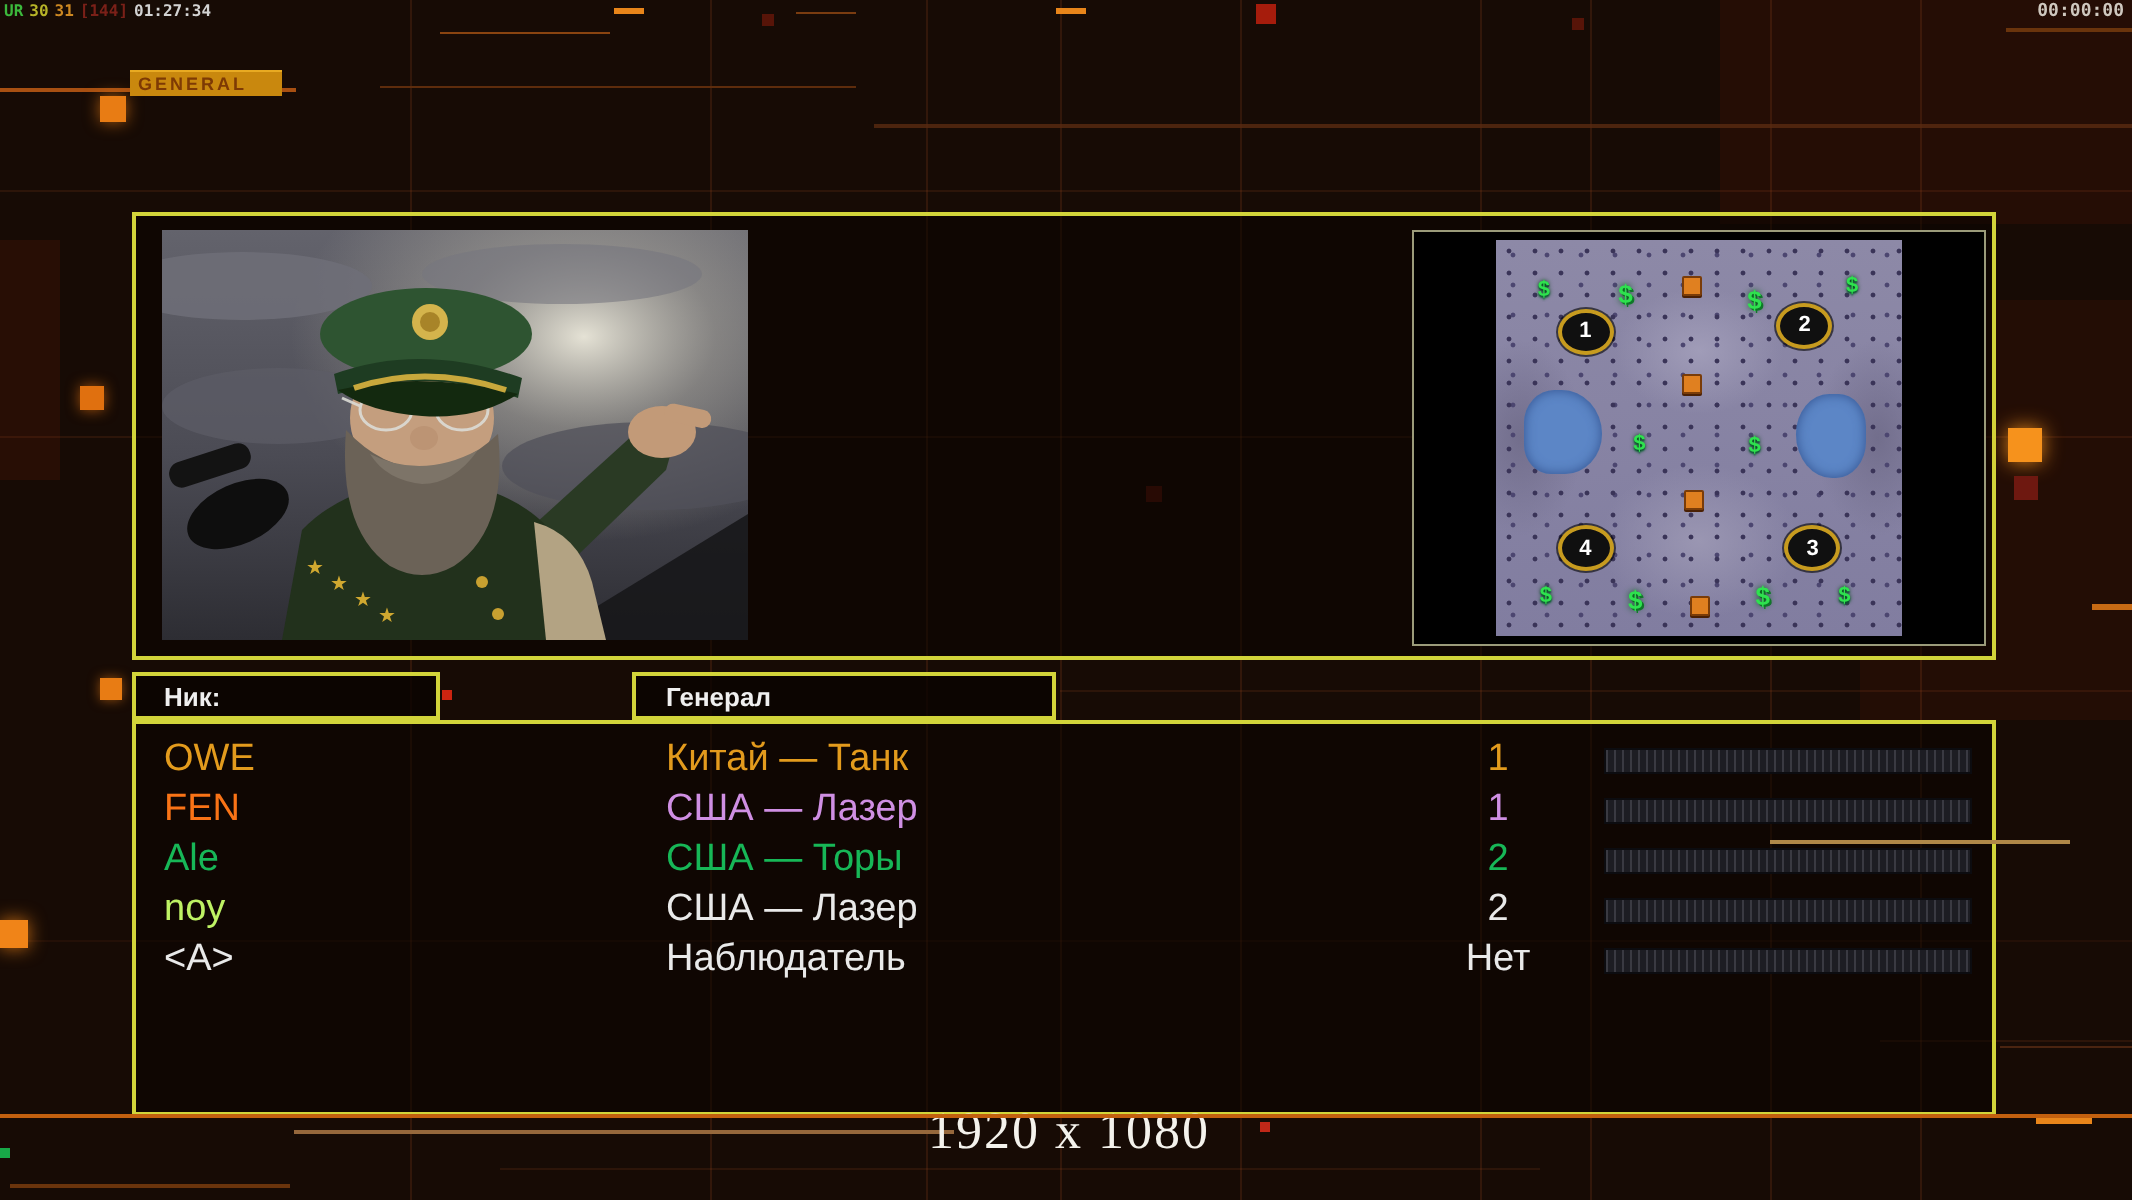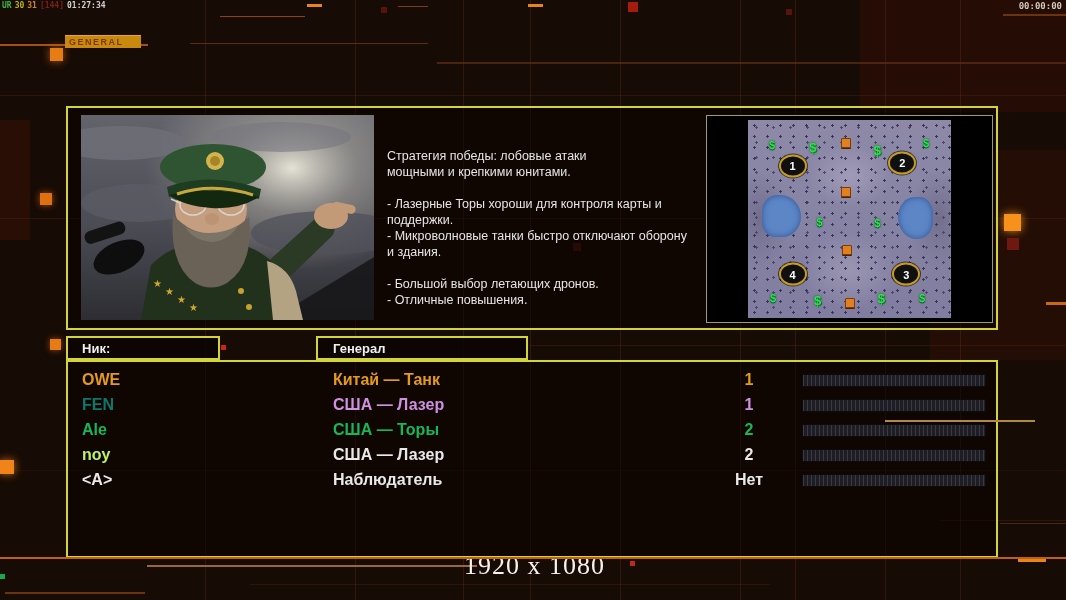--- a/index.html
+++ b/index.html
@@ -53,21 +53,21 @@
     background:#101010;border:2.5px solid #c79b1f;border-radius:50%;
     color:#fff;font:bold 11px "Liberation Sans",sans-serif;
     display:flex;align-items:center;justify-content:center;box-shadow:0 0 0 1px rgba(0,0,0,.6);}
   .supply{position:absolute;transform:translate(-50%,-50%);color:#2ee24e;
     font:bold 11px "Liberation Sans",sans-serif;text-shadow:0 0 2px #0a4418,0 1px 1px #063;}
   .supply.big{font-size:13px;text-shadow:0 0 3px #0a5a1c,1px 1px 0 #11812c;}
   .oil{position:absolute;width:8px;height:8px;transform:translate(-50%,-50%);
     background:#e08020;border:1px solid #7a3c08;border-radius:1px;box-shadow:0 1px 0 #4a2004;}
   
   #players-box .row{position:absolute;left:0;width:100%;height:24px;}
-  .cell{position:absolute;font-size:16px;font-weight:bold;white-space:nowrap;line-height:24px;}
+  .cell{position:absolute;font-size:19px;font-weight:normal;white-space:nowrap;line-height:24px;}
   .cell.nick{left:14px;}
   .cell.gen{left:265px;}
   .cell.team{left:660px;width:42px;text-align:center;}
   .bar{position:absolute;left:734px;top:6px;width:184px;height:13px;
     background:repeating-linear-gradient(90deg,#3a3a42 0px,#3a3a42 1px,#1d1d23 1px,#1d1d23 4px);
     border:1px solid #0c0c10;box-sizing:border-box;}
 </style>
 </head>
 <body>
 
@@ -180,30 +180,20 @@
           <circle cx="134" cy="46" r="5" fill="#a88428"></circle>
         <text x="72" y="172" font-size="10" fill="#d0a830">★</text>
         <text x="84" y="180" font-size="10" fill="#d0a830">★</text>
         <text x="96" y="188" font-size="10" fill="#d0a830">★</text>
         <text x="108" y="196" font-size="10" fill="#d0a830">★</text>
         <circle cx="160" cy="176" r="3" fill="#c8a030"></circle>
         <circle cx="168" cy="192" r="3" fill="#c8a030"></circle>
       </svg>
     </div>
 
-    <div id="strategy-text">Стратегия победы: лобовые атаки
-мощными и крепкими юнитами.
-
-- Лазерные Торы хороши для контроля карты и
-поддержки.
-- Микроволновые танки быстро отключают оборону
-и здания.
-
-- Большой выбор летающих дронов.
-- Отличные повышения.</div>
 
     <div id="minimap-panel">
       <div id="minimap">
         <div class="lake" style="left:7%;top:38%;width:19%;height:21%;border-radius:45% 60% 55% 40%;"></div>
         <div class="lake" style="left:74%;top:39%;width:17%;height:21%;border-radius:55% 45% 50% 60%;"></div>
 
         <span class="supply" style="left:11.8%;top:12.6%;">$</span>
         <span class="supply big" style="left:31.9%;top:13.6%;">$</span>
         <span class="supply big" style="left:63.7%;top:15.2%;">$</span>
         <span class="supply" style="left:87.7%;top:11.6%;">$</span>
@@ -243,21 +233,21 @@
   </div>
 
   <div id="players-box" class="ybox">
     <div class="row" style="top:6px;">
       <span class="cell nick" style="color: rgb(227, 155, 29);">OWE</span>
       <span class="cell gen" style="color: rgb(227, 155, 29);">Китай — Танк</span>
       <span class="cell team" style="color: rgb(227, 155, 29);">1</span>
       <span class="bar"></span>
     </div>
     <div class="row" style="top:31px;">
-      <span class="cell nick" style="color: #0f766e;">FEN</span>
+      <span class="cell nick" style="color: #f97316;">FEN</span>
       <span class="cell gen" style="color: rgb(207, 143, 227);">США — Лазер</span>
       <span class="cell team" style="color: rgb(207, 143, 227);">1</span>
       <span class="bar"></span>
     </div>
     <div class="row" style="top:56px;">
       <span class="cell nick" style="color: rgb(23, 183, 87);">Ale</span>
       <span class="cell gen" style="color: rgb(23, 183, 87);">США — Торы</span>
       <span class="cell team" style="color: rgb(23, 183, 87);">2</span>
       <span class="bar"></span>
     </div>

